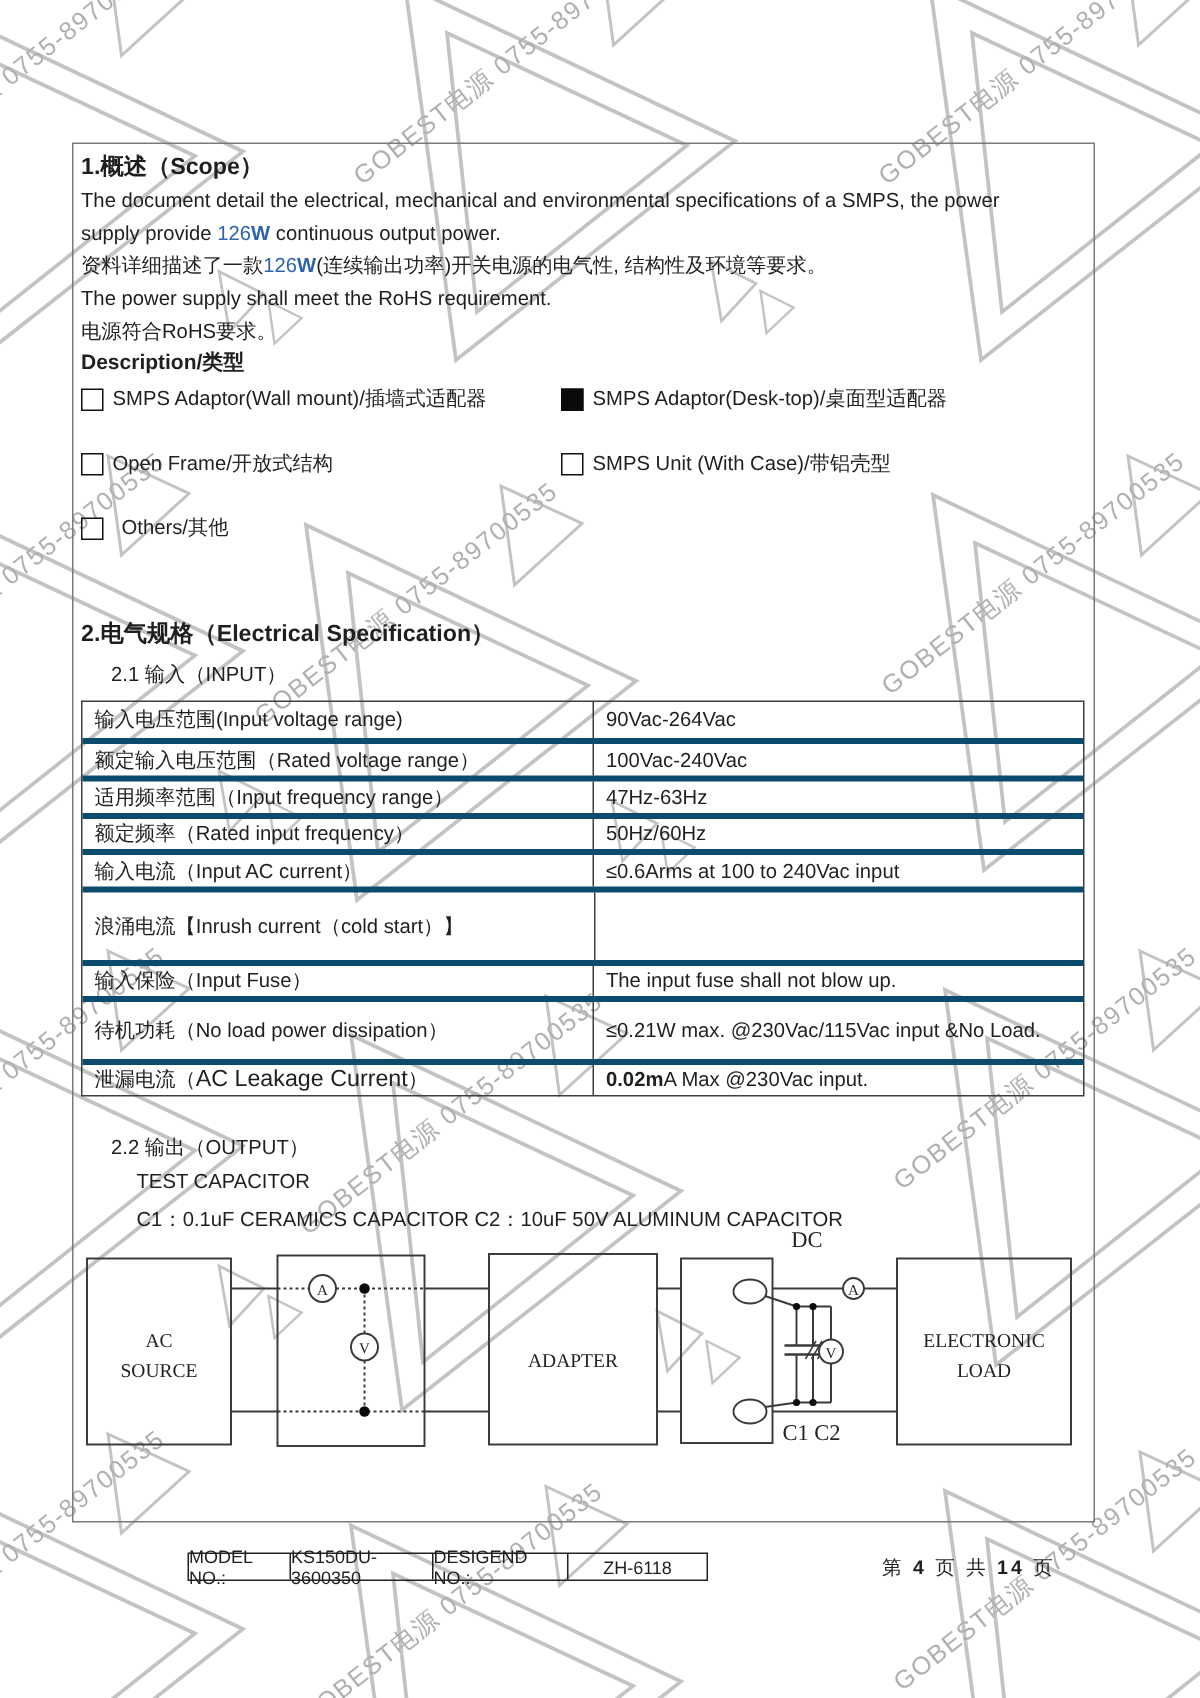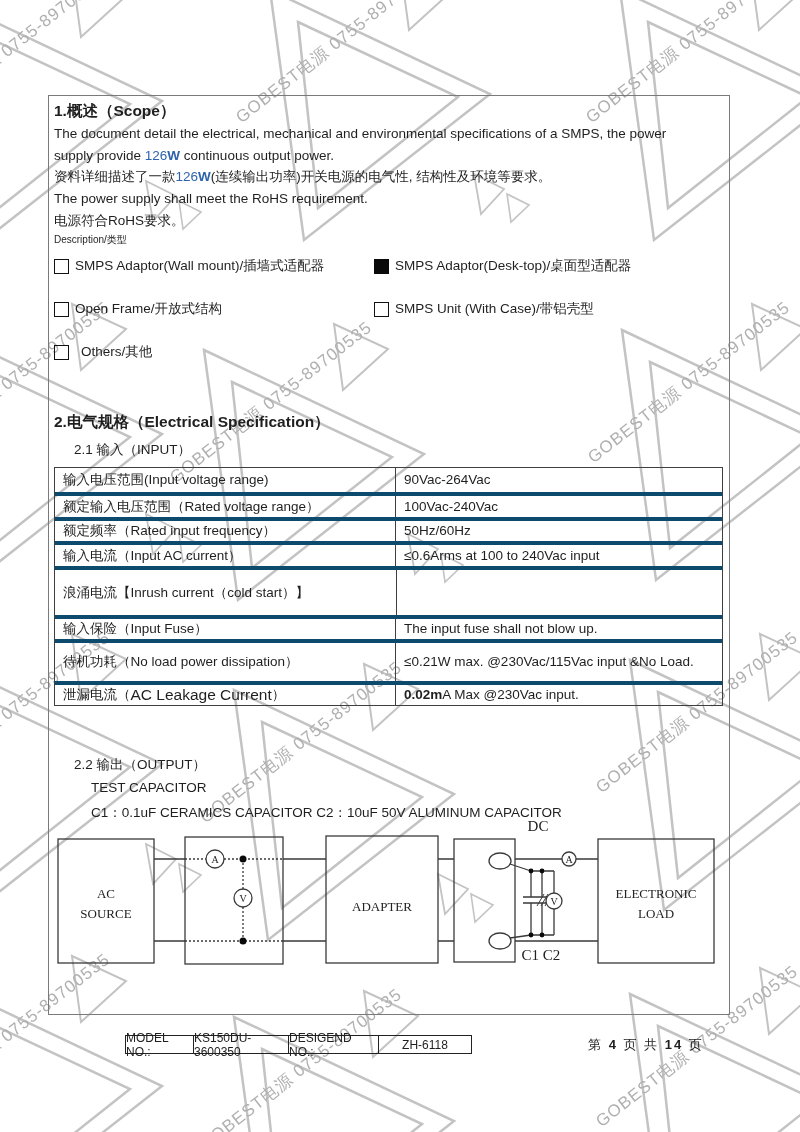--- a/index.html
+++ b/index.html
@@ -20,21 +20,21 @@
   
   .content {
     position:absolute; left:48px; top:95px; width:682px; height:920px;
     border:1px solid #7a7a7a; z-index:1; background:transparent;
   }
   .abs { position:absolute; }
   .h1 { font-size:15.5px; font-weight:bold; }
   .body-line { height:21.7px; font-size:13.5px; line-height:21.7px; white-space:nowrap; }
   .hl { color:#2e64ad; }
   .hl-b { color:#2e64ad; font-weight:bold; }
-  .desc-label { font-size:10px; font-weight:normal; }
+  .desc-label { font-size:14px; font-weight:bold; }
   .chk-item { position:absolute; display:flex; align-items:center; font-size:13.5px; }
   .chk-box {
     width:15px; height:15px; border:1.7px solid #111; margin-right:6px;
     flex:0 0 auto; background:#fff0;
   }
   .chk-box.checked { background:#0a0a0a; border-color:#0a0a0a; }
   .sec2-h { font-size:15.5px; font-weight:bold; }
   .sub-h { font-size:13.5px; }
   
   .spec-table { position:absolute; left:5px; top:371px; width:669px; border:1px solid #3f3f3f; }
@@ -256,20 +256,26 @@
       <div class="spec-row" style="height: 24px;">
         <div class="cell label">输入电压范围(Input voltage range)</div>
         <div class="cell value">
           <span class="wrap">90Vac-264Vac</span>
         </div>
       </div>
       <div class="spec-row" style="height: 25px;">
         <div class="cell label">额定输入电压范围（Rated voltage range）</div>
         <div class="cell value">
           <span class="wrap">100Vac-240Vac</span>
+        </div>
+      </div>
+      <div class="spec-row" style="height: 25px;">
+        <div class="cell label">适用频率范围（Input frequency range）</div>
+        <div class="cell value">
+          <span class="wrap">47Hz-63Hz</span>
         </div>
       </div>
       <div class="spec-row" style="height: 24px;">
         <div class="cell label">额定频率（Rated input frequency）</div>
         <div class="cell value">
           <span class="wrap">50Hz/60Hz</span>
         </div>
       </div>
       <div class="spec-row" style="height: 25px;">
         <div class="cell label">输入电流（Input AC current）</div>

